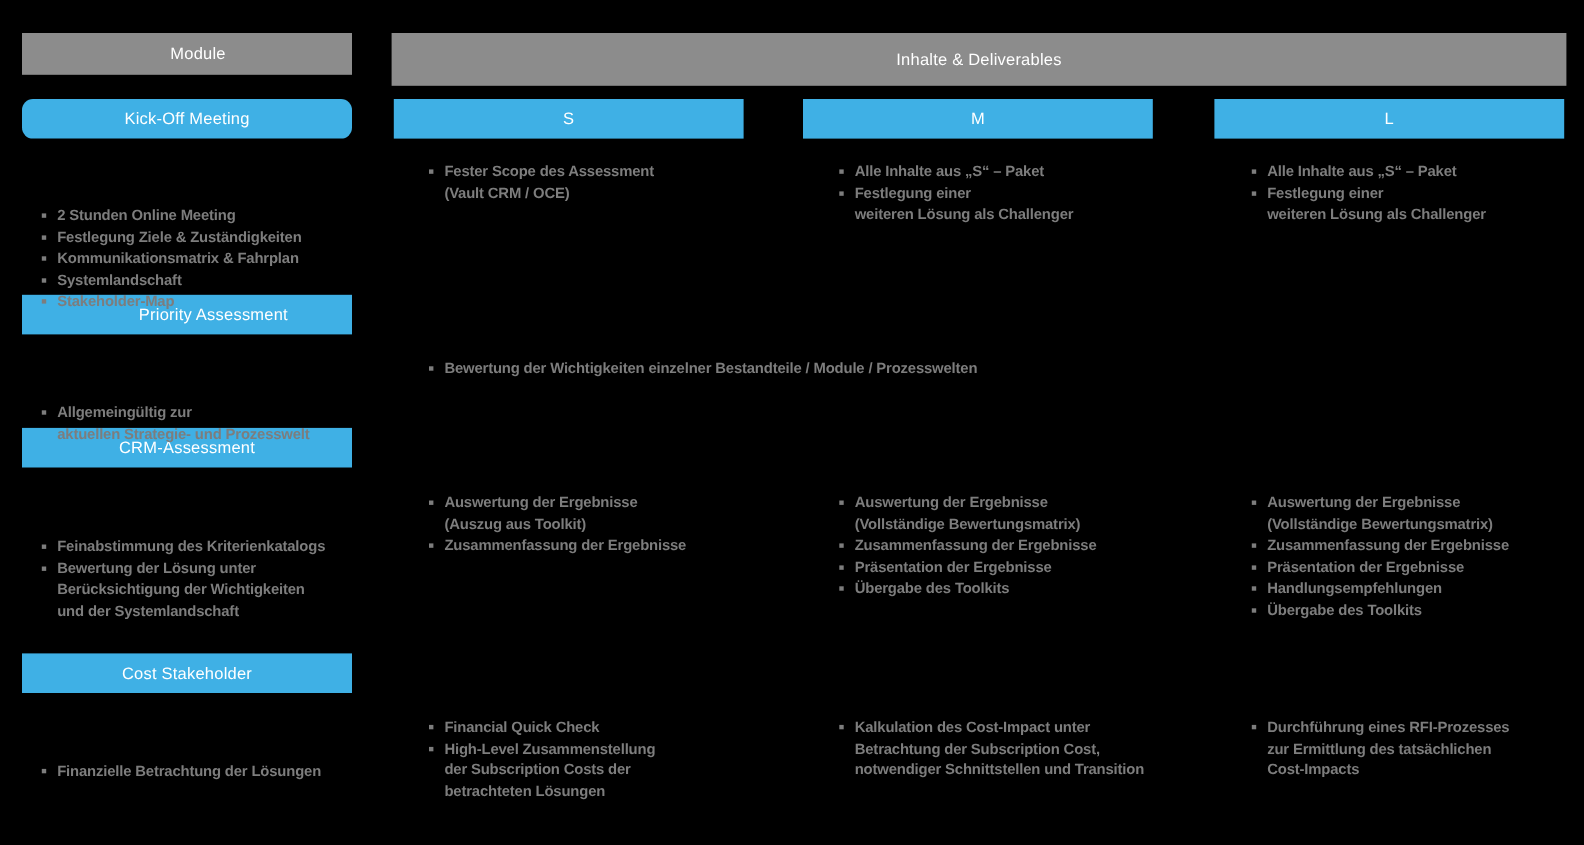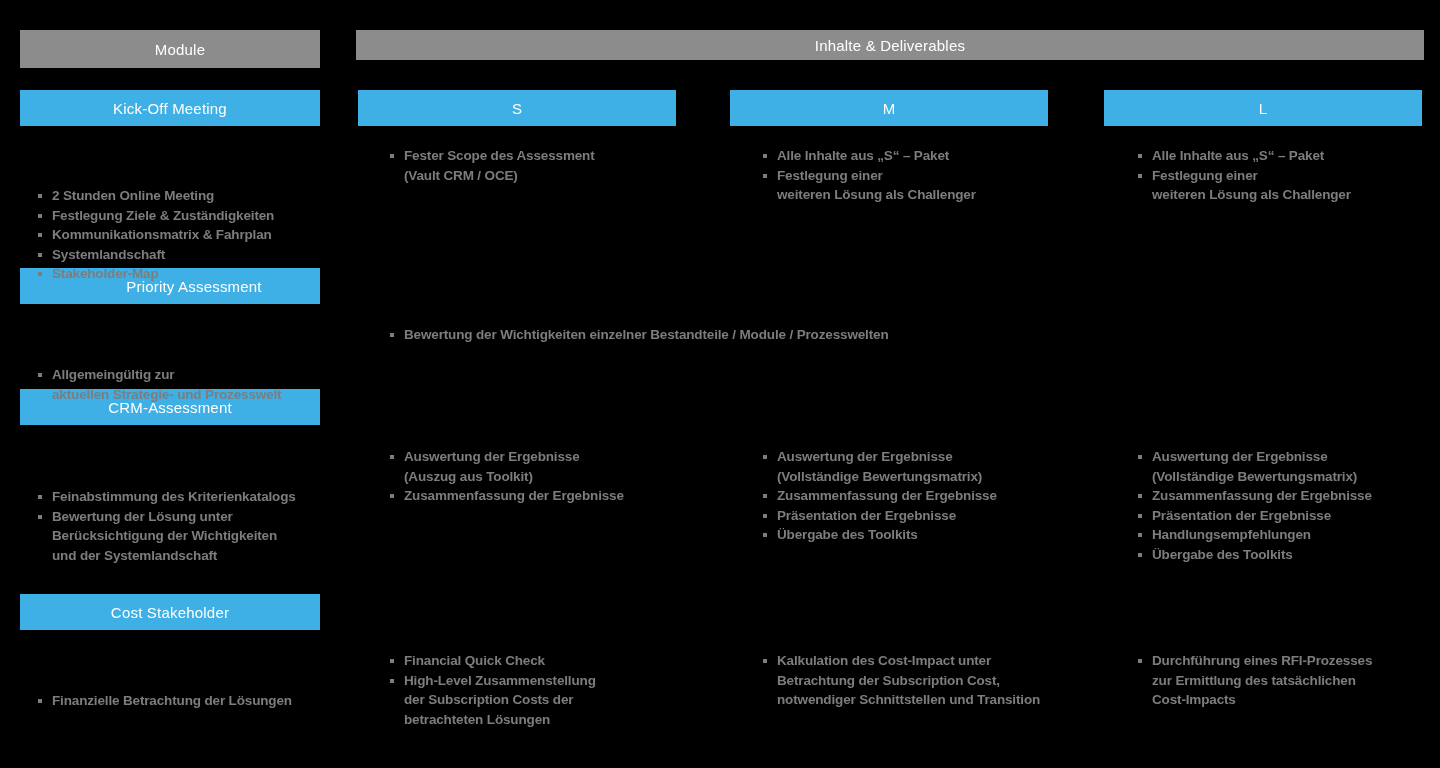--- a/index.html
+++ b/index.html
@@ -27,23 +27,23 @@
     font-size: 15px;
     font-weight: 400;
     letter-spacing: .2px;
     text-align: center;
     line-height: 1;
   }
   .hdr-grey { background: #8c8c8c; }
   .hdr-blue { background: #3fb0e5; }
 
   .hdr-module       { left: 20px;  top: 30px; width: 300px; height: 38px; padding-left: 20px; }
-  .hdr-deliverables { left: 356px; top: 30px; width: 1068px; height: 30px; }
-
-  .hdr-kickoff   { left: 20px;   top: 90px;  width: 300px; height: 36px; }
+  .hdr-deliverables { left: 356px; top: 30px; width: 1068px; height: 48px; }
+
+  .hdr-kickoff   { left: 20px;   top: 90px;  width: 300px; height: 36px; border-radius: 10px; }
   .hdr-priority  { left: 20px;   top: 268px; width: 300px; height: 36px; padding-left: 48px; }
   .hdr-crm       { left: 20px;   top: 389px; width: 300px; height: 36px; }
   .hdr-cost      { left: 20px;   top: 594px; width: 300px; height: 36px; }
 
   .hdr-s { left: 358px;  top: 90px; width: 318px; height: 36px; }
   .hdr-m { left: 730px;  top: 90px; width: 318px; height: 36px; }
   .hdr-l { left: 1104px; top: 90px; width: 318px; height: 36px; }
 
   
   .cell {

